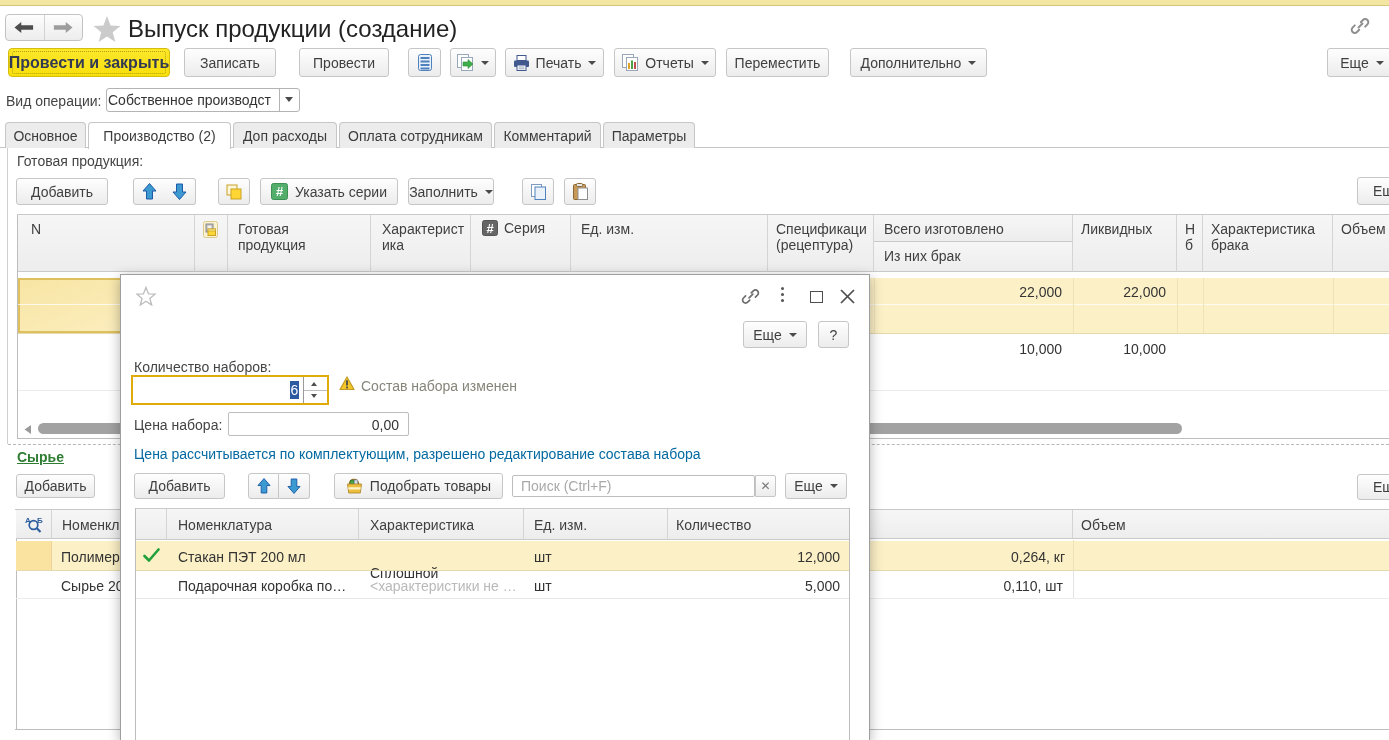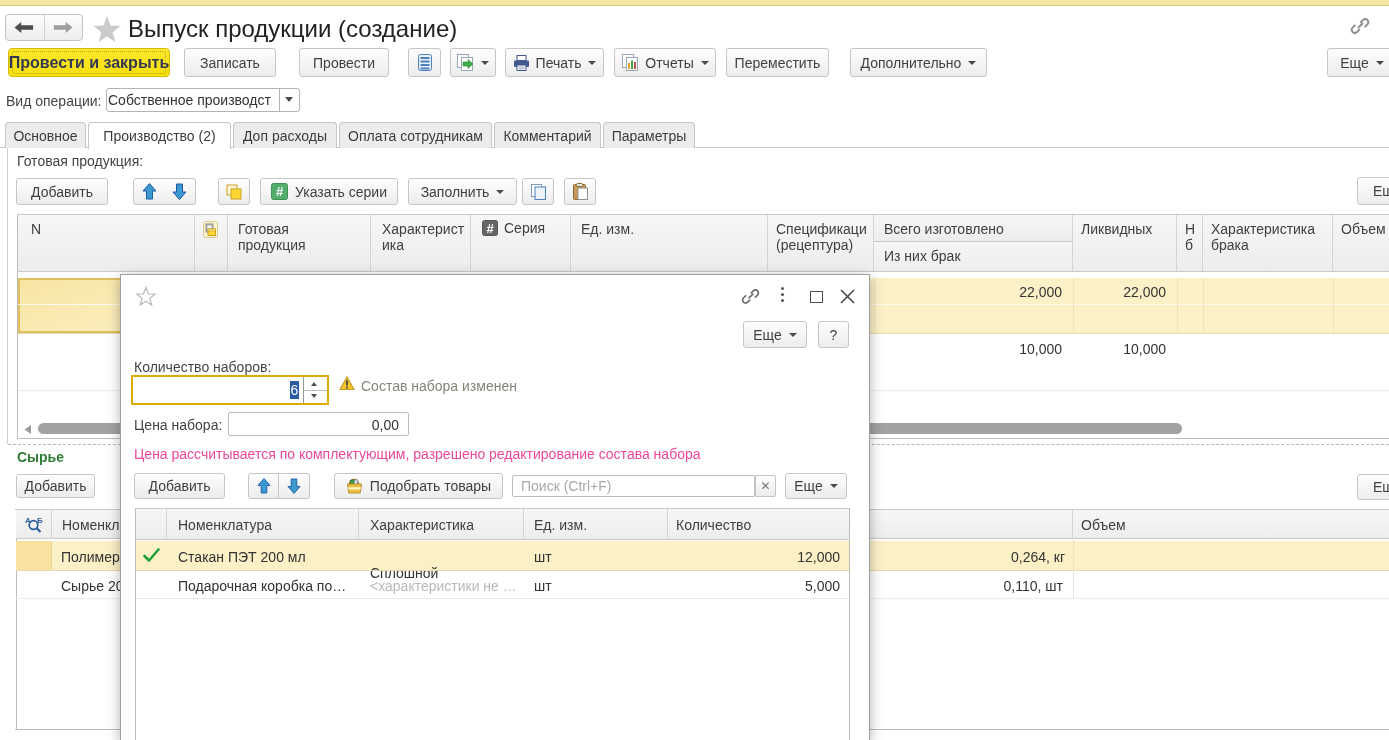--- a/index.html
+++ b/index.html
@@ -131,21 +131,21 @@
     <rect x="1" y="1" width="10" height="10" fill="#fdf6d8" stroke="#c9a227"></rect>
     <rect x="5" y="5" width="10" height="10" fill="#ffd633" stroke="#c9a227"></rect>
   </svg>
 </div>
 <div class="btn" style="left:260px;top:178px;width:138px;height:27px;">
   <svg width="17" height="17" viewBox="0 0 17 17" style="margin-right:7px;">
     <rect x="0.5" y="0.5" width="16" height="16" rx="2" fill="#53ae6c" stroke="#3d8f54"></rect>
     <text x="8.5" y="13" font-size="13" font-weight="bold" fill="#fff" text-anchor="middle" font-family="Liberation Sans, sans-serif">#</text>
   </svg>Указать серии
 </div>
-<div class="btn" style="left:408px;top:178px;width:109px;height:27px;">Заполнить<span class="car"></span></div>
+<div class="btn" style="left:408px;top:178px;width:86px;height:27px;">Заполнить<span class="car"></span></div>
 <div class="btn" style="left:522px;top:178px;width:32px;height:27px;">
   <svg width="15" height="16" viewBox="0 0 15 16">
     <rect x="0.5" y="0.5" width="10" height="12" fill="#fff" stroke="#7d9bc0"></rect>
     <rect x="4" y="3" width="10.5" height="12.5" fill="#eaf1f9" stroke="#4f81bd"></rect>
   </svg>
 </div>
 <div class="btn" style="left:564px;top:178px;width:32px;height:27px;">
   <svg width="15" height="17" viewBox="0 0 15 17">
     <rect x="0.5" y="1.5" width="12" height="15" rx="1" fill="#c89a5a" stroke="#8a6834"></rect>
     <rect x="3.5" y="0.5" width="6" height="3" rx="1" fill="#e7e7e7" stroke="#8a6834"></rect>
@@ -199,21 +199,21 @@
 <div class="num" style="left:962px;top:341px;width:100px;">10,000</div>
 <div class="num" style="left:1066px;top:341px;width:100px;">10,000</div>
 <div class="abs" style="left:18px;top:390px;width:1371px;height:1px;background:#ececec;"></div>
 
 <svg class="abs" style="left:24px;top:425px;" width="8" height="9" viewBox="0 0 8 9">
     <path d="M7 0 L7 9 L0.5 4.5 Z" fill="#9a9a9a"></path>
   </svg>
 <div class="abs" style="left:38px;top:423px;width:1144px;height:11px;background:#a2a2a2;border-radius:6px;"></div>
 
 <div class="abs" style="left:8px;top:444px;width:1381px;height:0;border-top:1px dashed #b8b8b8;"></div>
-<div class="abs" style="left:17px;top:449px;color:#2e7d33;font-weight:bold;">Сырье</div>
+<div class="abs" style="left:17px;top:449px;color:#2e7d33;font-weight:bold;text-decoration:underline;">Сырье</div>
 <div class="btn" style="left:16px;top:474px;width:79px;height:24px;">Добавить</div>
 <div class="btn" style="left:1357px;top:474px;width:70px;height:26px;justify-content:flex-start;padding-left:15px;">Еще</div>
 
 <div class="abs" style="left:15px;top:509px;width:1374px;height:1px;background:#c9c9c9;"></div>
 <div class="abs" style="left:16px;top:509px;width:1px;height:221px;background:#bdbdbd;"></div>
 <div class="abs" style="left:15px;top:729px;width:1374px;height:1px;background:#bdbdbd;"></div>
 <div class="hcell" style="left:16px;top:510px;width:36px;height:29px;padding-top:5px;padding-left:9px;">
   <svg width="19" height="19" viewBox="0 0 19 19">
     <text x="0" y="7.5" font-size="8" font-weight="bold" fill="#2e5e9e" font-family="Liberation Sans, sans-serif">А</text>
     <text x="12" y="7.5" font-size="8" font-weight="bold" fill="#2e5e9e" font-family="Liberation Sans, sans-serif">Б</text>
@@ -270,21 +270,21 @@
     <path d="M8 1 L15 13.5 L1 13.5 Z" fill="#f5c828" stroke="#c09a25" stroke-width="1.2" stroke-linejoin="round"></path>
     <rect x="7.1" y="4.3" width="1.8" height="5.2" fill="#4a4a4a"></rect>
     <rect x="7.1" y="10.6" width="1.8" height="1.8" fill="#4a4a4a"></rect>
   </svg>
   <div class="abs" style="left:240px;top:103px;color:#85857a;">Состав набора изменен</div>
 
   <div class="abs" style="left:13px;top:142px;color:#444;">Цена набора:</div>
   <div class="abs" style="left:107px;top:137px;width:181px;height:24px;background:#fff;border:1px solid #bdbdbd;border-radius:2px;"></div>
   <div class="num" style="left:178px;top:142px;width:100px;">0,00</div>
 
-  <div class="abs" style="left:13px;top:171px;color:#ec4899;">Цена рассчитывается по комплектующим, разрешено редактирование состава набора</div>
+  <div class="abs" style="left:13px;top:171px;color:#0369a1;">Цена рассчитывается по комплектующим, разрешено редактирование состава набора</div>
 
   <div class="btn" style="left:13px;top:198px;width:91px;height:26px;">Добавить</div>
   <div class="btn" style="left:127px;top:198px;width:31px;height:26px;border-radius:3px 0 0 3px;">
     <svg width="14" height="16" viewBox="0 0 15 17">
         <path d="M7.5 0.5 L14 8 L10.5 8 L10.5 16 L4.5 16 L4.5 8 L1 8 Z" fill="#3d9ad1" stroke="#1d5ba8" stroke-width="1"></path>
       </svg>
   </div>
   <div class="btn" style="left:158px;top:198px;width:31px;height:26px;border-radius:0 3px 3px 0;border-left:none;">
     <svg width="14" height="16" viewBox="0 0 15 17">
         <path d="M7.5 16.5 L14 9 L10.5 9 L10.5 1 L4.5 1 L4.5 9 L1 9 Z" fill="#3d9ad1" stroke="#1d5ba8" stroke-width="1"></path>

